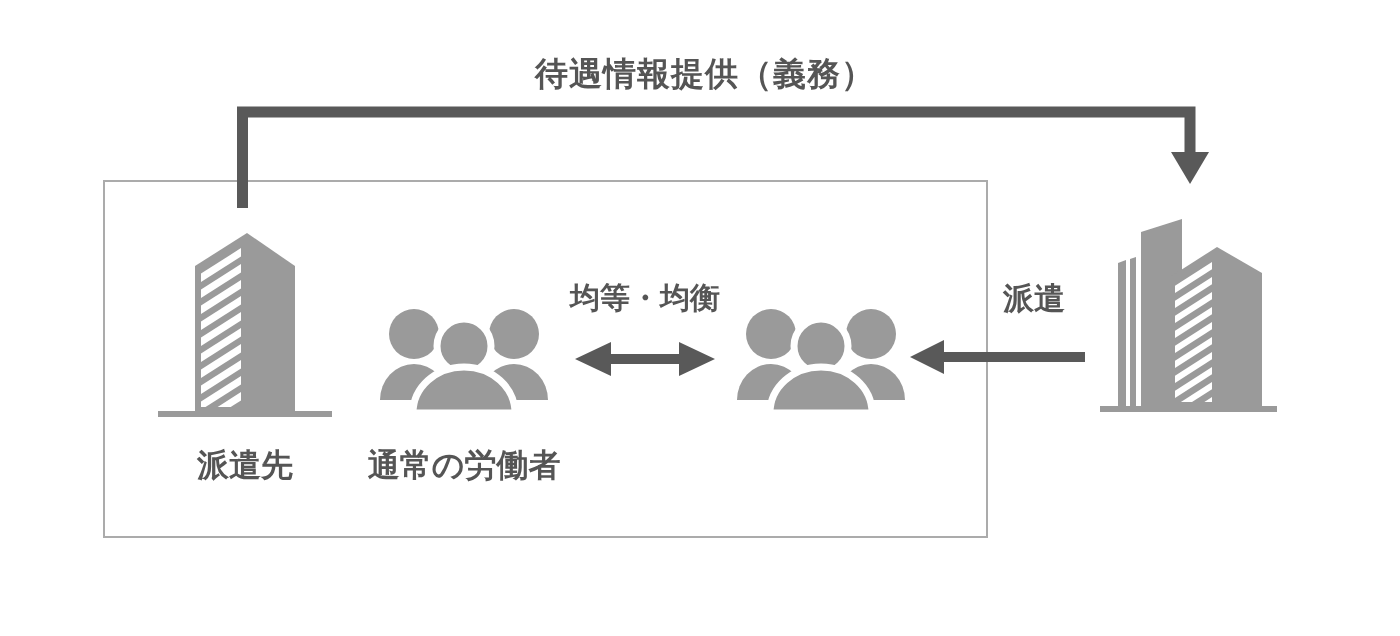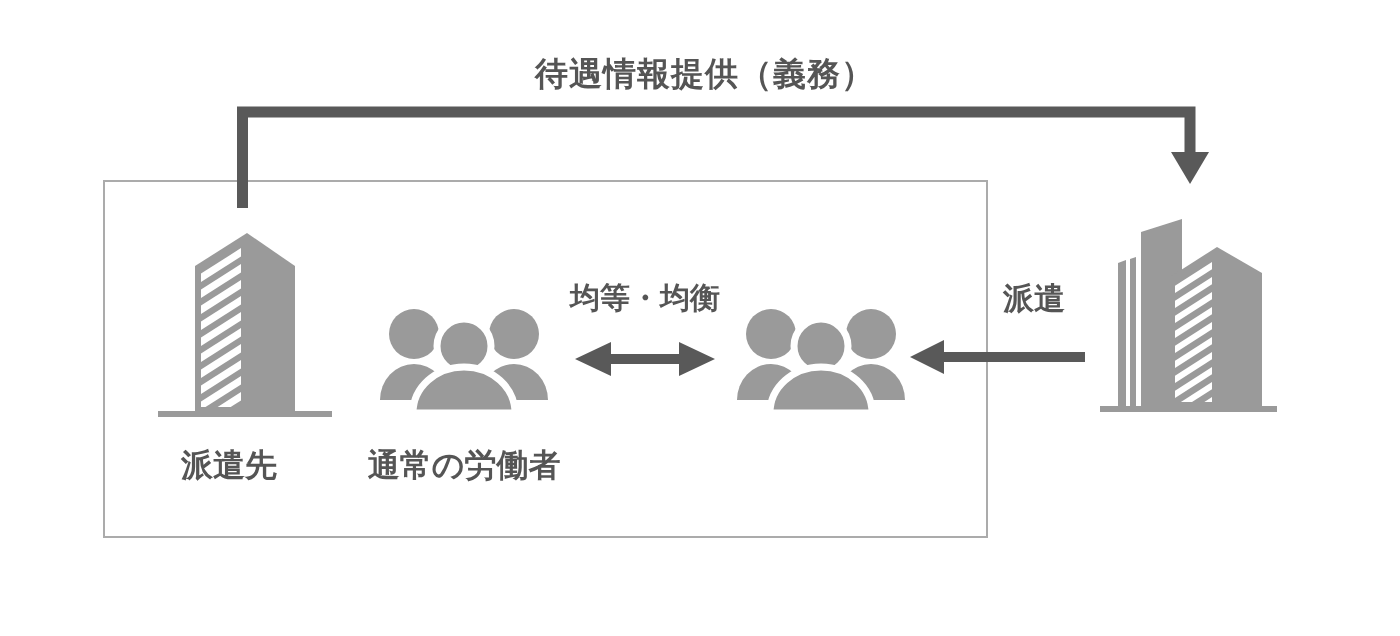--- a/index.html
+++ b/index.html
@@ -70,21 +70,21 @@
         <line x1="30" y1="200" x2="96" y2="158" stroke="#ffffff" stroke-width="7"></line>
         <line x1="30" y1="216" x2="96" y2="174" stroke="#ffffff" stroke-width="7"></line>
       </g>
       <clipPath id="lbclip">
         <polygon points="43,40 83,15 83,177 43,177"></polygon>
       </clipPath>
 
       <rect x="0" y="181" width="174" height="6" fill="#9a9a9a"></rect>
     </svg>
   </div>
-  <div class="abs label node-label" style="left:129px; top:448px; width:200px;">派遣先</div>
+  <div class="abs label node-label" style="left:145px; top:448px; width:200px;">派遣先</div>
 
   <div class="abs" style="left:380px; top:306px; width:168px; height:110px;">
     <svg width="168" height="110" viewBox="0 0 168 110">
       <circle cx="34" cy="28" r="25" fill="#9a9a9a"></circle>
       <circle cx="134" cy="28" r="25" fill="#9a9a9a"></circle>
       <path d="M 0 94 A 34 36 0 0 1 68 94 Z" fill="#9a9a9a"></path>
       <path d="M 100 94 A 34 36 0 0 1 168 94 Z" fill="#9a9a9a"></path>
       <circle cx="84" cy="40" r="27" fill="#9a9a9a" stroke="#ffffff" stroke-width="7"></circle>
       <path d="M 33 107 A 51 46 0 0 1 135 107 Z" fill="#9a9a9a" stroke="#ffffff" stroke-width="7"></path>
     </svg>

